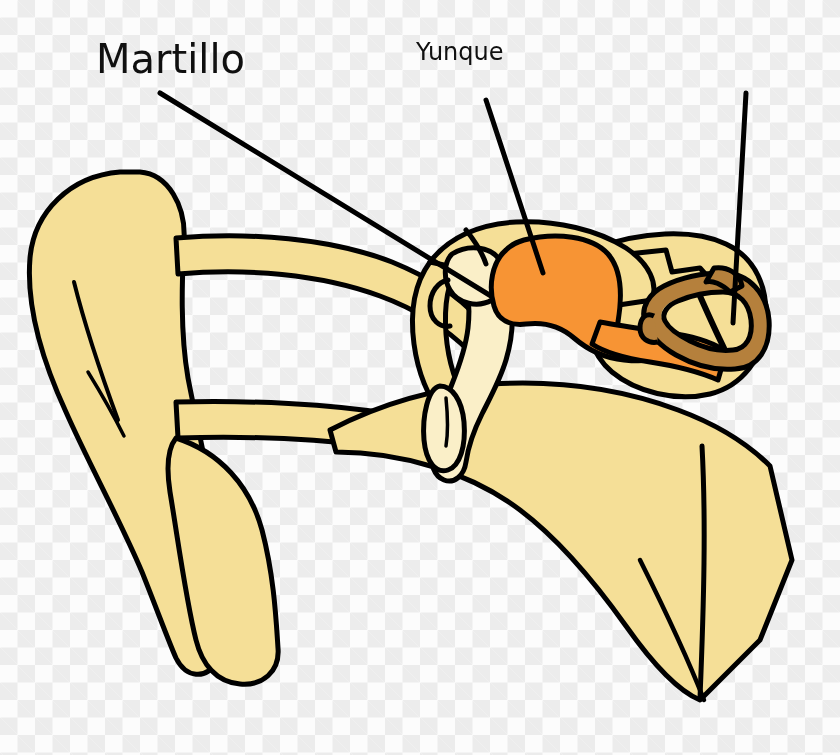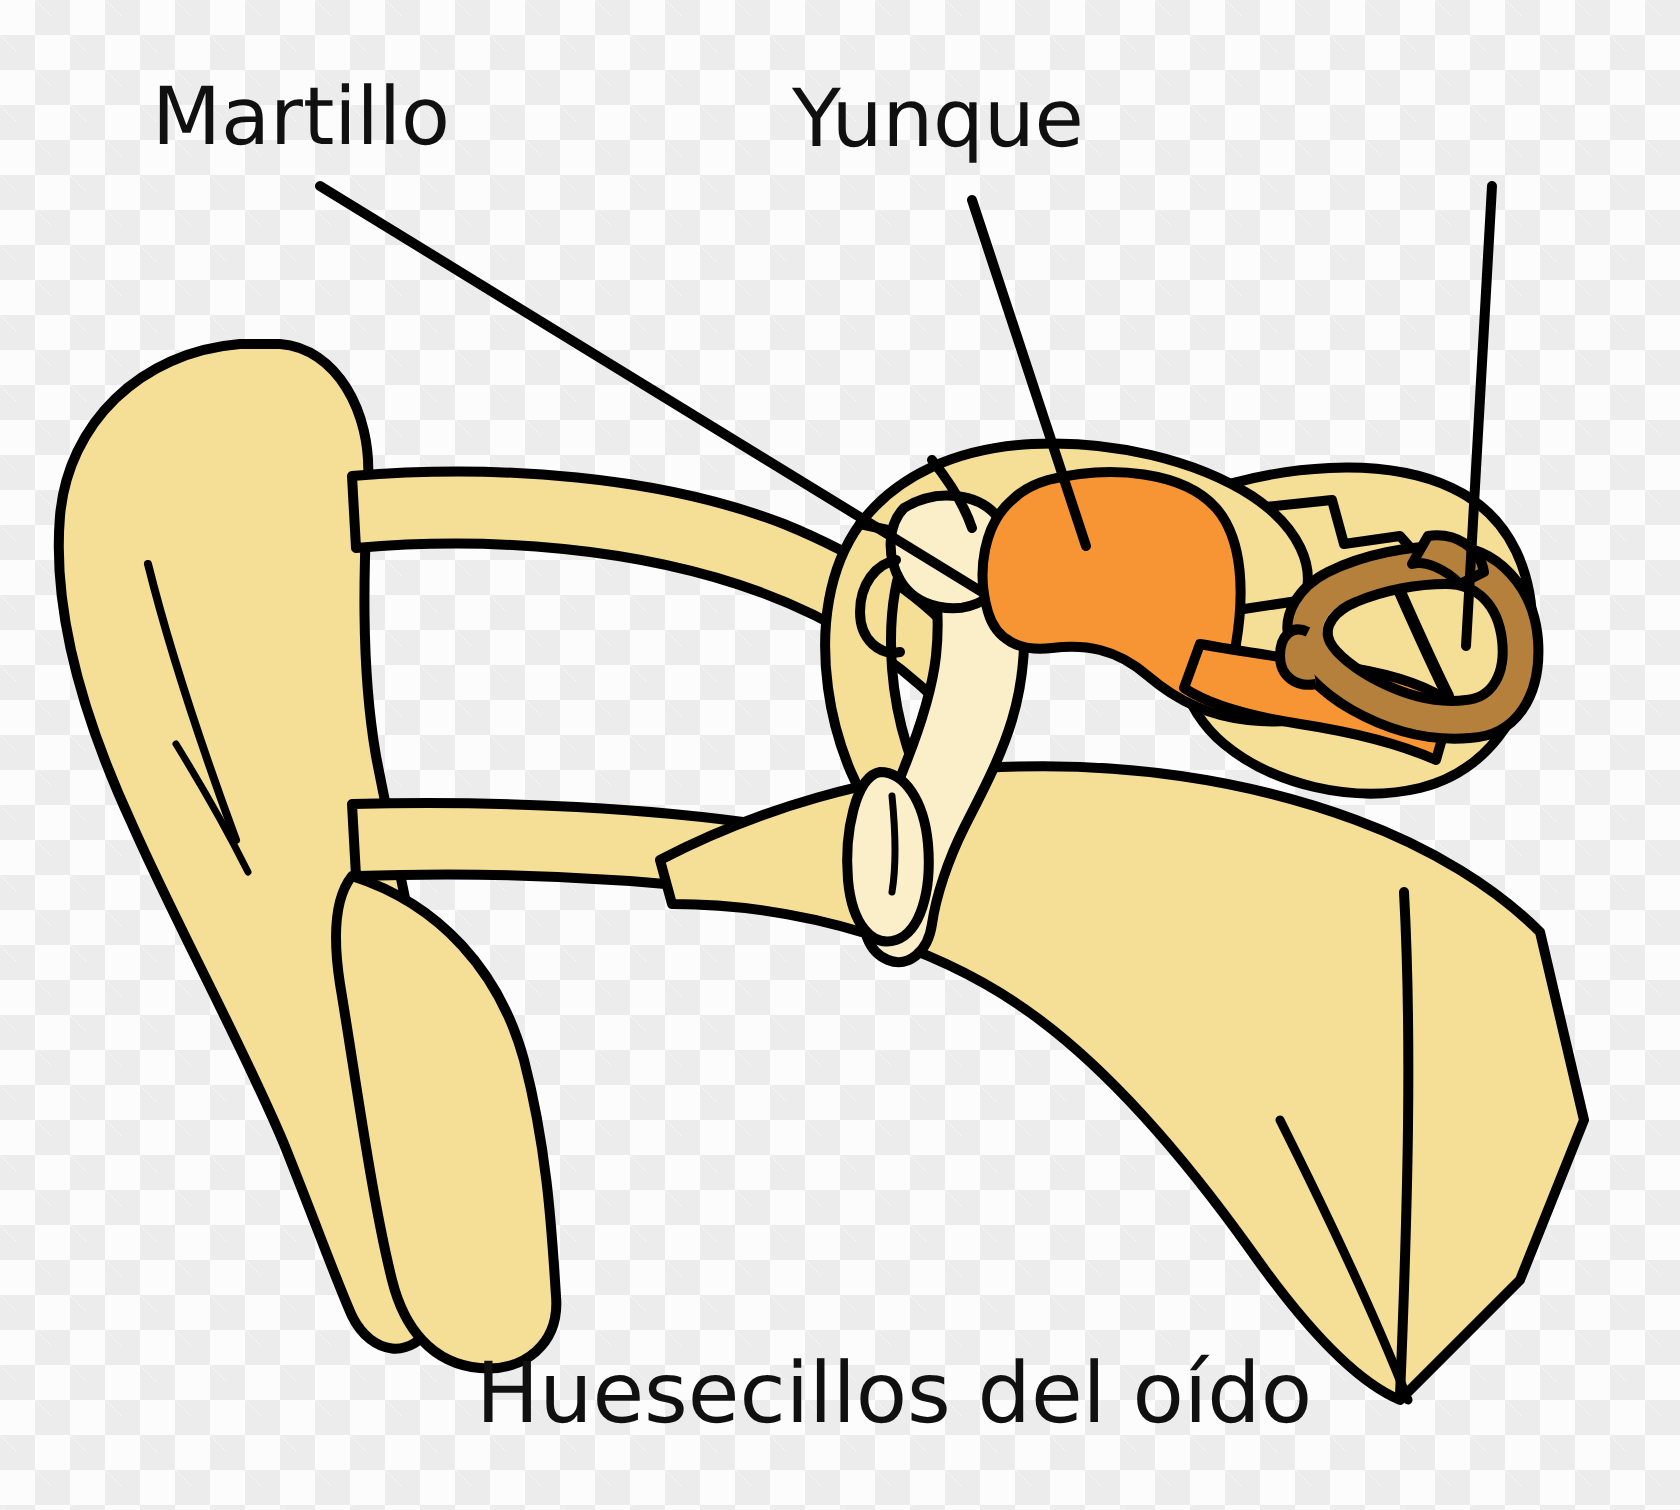--- a/index.html
+++ b/index.html
@@ -29,23 +29,24 @@
     height: 755px;
   }
   .label {
     position: absolute;
     color: #101010;
     font-family: "DejaVu Sans", "Liberation Sans", sans-serif;
     font-weight: 400;
     white-space: nowrap;
     line-height: 1;
     user-select: none;
+    margin-left: 20px;
   }
   #label-martillo { left: 76px;  top: 39px;  font-size: 40px; }
-  #label-yunque   { left: 396px; top: 40px;  font-size: 40px; }
+  #label-yunque   { left: 396px; top: 40px;  font-size: 24px; }
   #label-estribo  { left: 672px; top: 36px;  font-size: 40px; }
   #label-title    { left: 238px; top: 676px; font-size: 42px; }
 </style>
 </head>
 <body>
 
 <div id="page">
 
   <svg id="diagram" viewBox="0 0 840 755" xmlns="http://www.w3.org/2000/svg">
 
@@ -228,15 +229,14 @@
       <line x1="486" y1="100" x2="543" y2="273" stroke="#000000" stroke-width="5" stroke-linecap="round"></line>
       <line x1="746" y1="93" x2="733" y2="323" stroke="#000000" stroke-width="5" stroke-linecap="round"></line>
     </g>
   </svg>
 
   <div class="label" id="label-martillo">Martillo</div>
 
   <div class="label" id="label-yunque">Yunque</div>
 
 
-  <div class="label" id="label-title">Huesecillos del oído</div>
 
 </div>
 
 </body></html>

